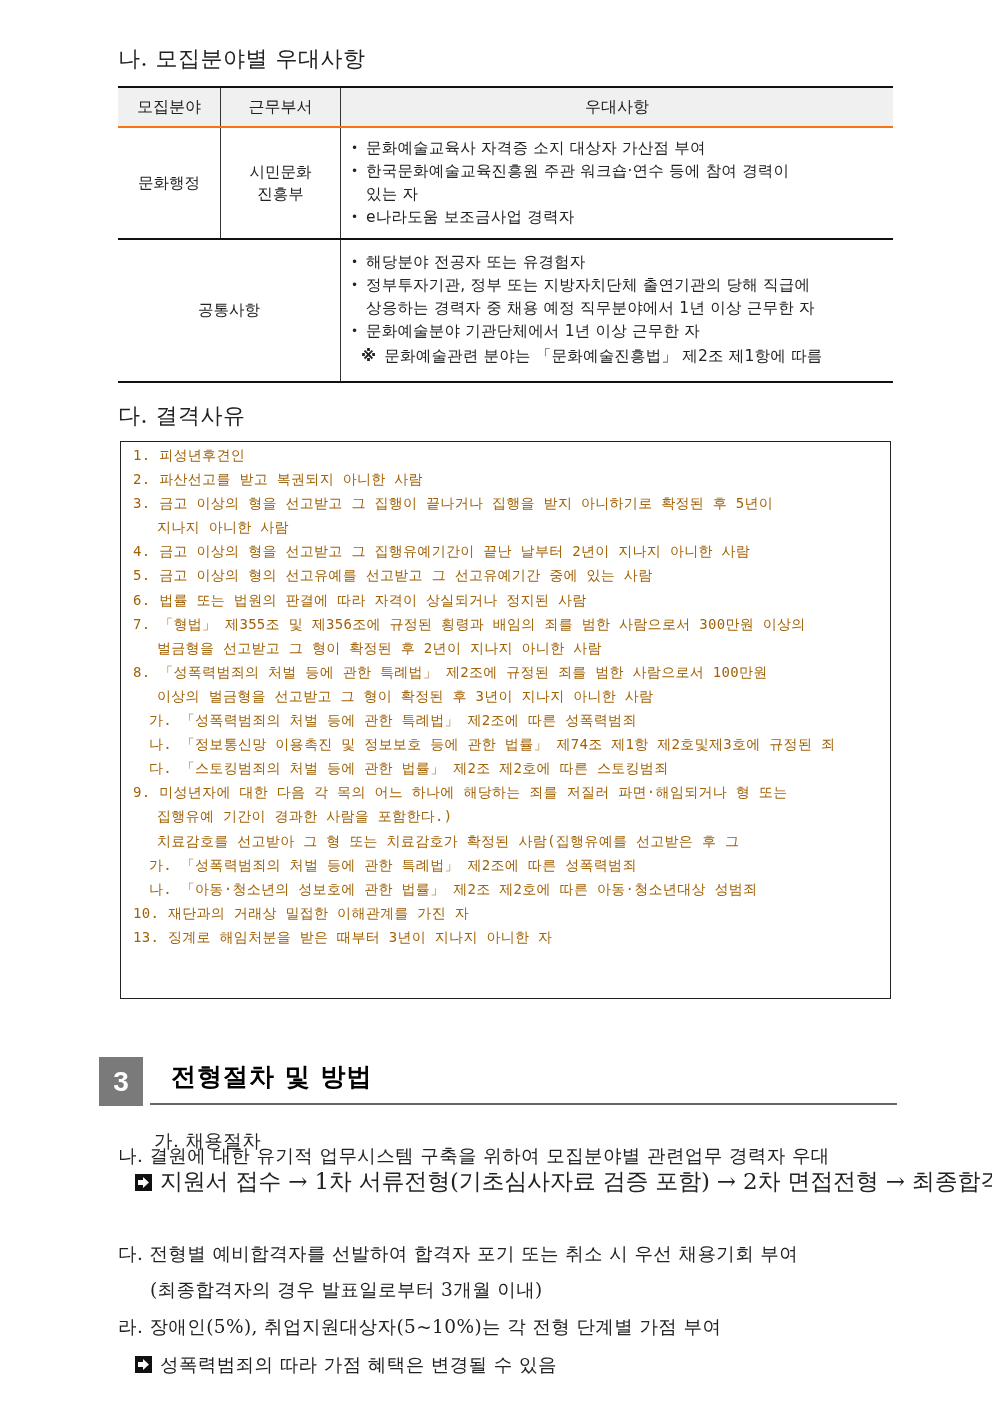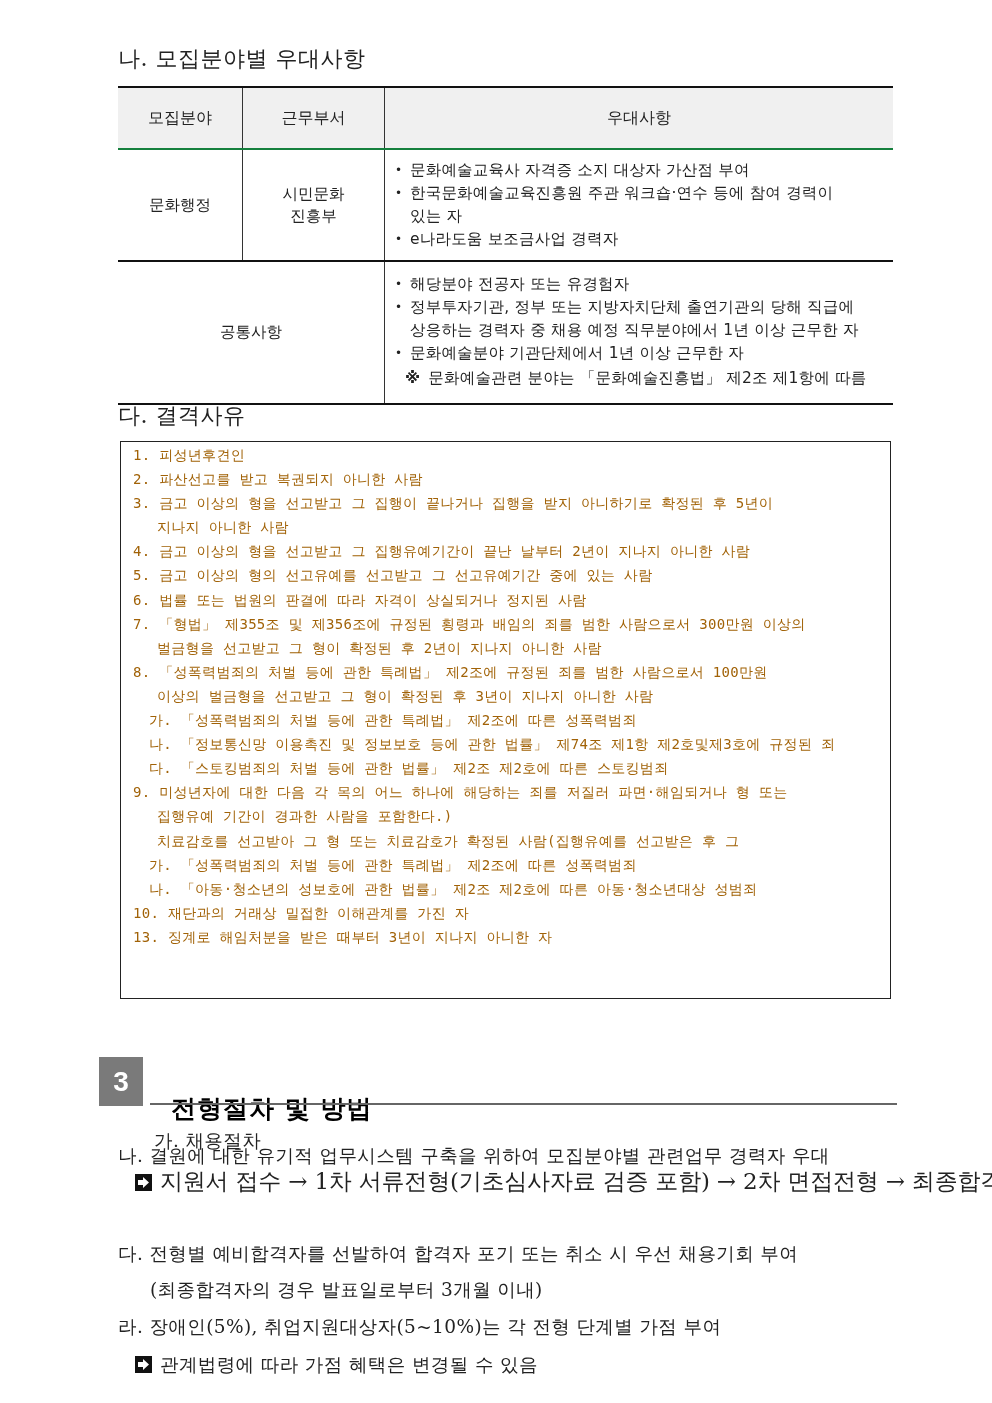--- a/index.html
+++ b/index.html
@@ -35,23 +35,23 @@
     border-collapse: collapse;
     font-family: "DejaVu Sans", sans-serif;
     font-size: 15.5px;
     color: #222;
   }
   .pref-table th {
     background: #f0f0f0;
     font-weight: normal;
     height: 36px;
     border-top: 2px solid #111;
-    border-bottom: 2px solid #15803d;
+    border-bottom: 2px solid #f97316;
     font-size: 16px;
-    padding: 12px;
+    padding: 1px;
   }
   .pref-table th + th, .pref-table td + td {
     border-left: 1px solid #333;
   }
   .pref-table td {
     border-bottom: 2px solid #111;
     vertical-align: middle;
     padding: 0;
   }
   .pref-table .c-field { width: 100px; text-align: center; }
@@ -118,21 +118,20 @@
   .sec-title {
     position: absolute;
     left: 171px;
     top: 1060px;
     font-family: "DejaVu Sans", sans-serif;
     font-weight: bold;
     font-size: 25px;
     color: #000;
     letter-spacing: 1px;
     white-space: nowrap;
-    margin-top: 32px;
   }
   .sec-rule {
     position: absolute;
     left: 150px;
     top: 1103px;
     width: 747px;
     height: 2px;
     background: #666;
   }
 
@@ -259,14 +258,14 @@
 <div class="body-line" style="left:118px; top:1143px;">나. 결원에 대한 유기적 업무시스템 구축을 위하여 모집분야별 관련업무 경력자 우대</div>
 <div class="body-line" style="left:118px; top:1241px;">다. 전형별 예비합격자를 선발하여 합격자 포기 또는 취소 시 우선 채용기회 부여</div>
 <div class="body-line" style="left:150px; top:1277px;">(최종합격자의 경우 발표일로부터 3개월 이내)</div>
 <div class="body-line" style="left:118px; top:1314px;">라. 장애인(5%), 취업지원대상자(5~10%)는 각 전형 단계별 가점 부여</div>
 
 <div class="body-line" style="left:135px; top:1352px;">
   <span class="arrow-box">
     <svg width="13" height="13" viewBox="0 0 13 13">
         <path d="M1 4 H6 V1 L12 6.5 L6 12 V9 H1 Z" fill="#fff"></path>
       </svg>
-  </span><span>관계법령에 따라 가점 혜택은 변경될 수 있음</span>
+  </span><span>성폭력범죄의 따라 가점 혜택은 변경될 수 있음</span>
 </div>
 
 </body></html>

